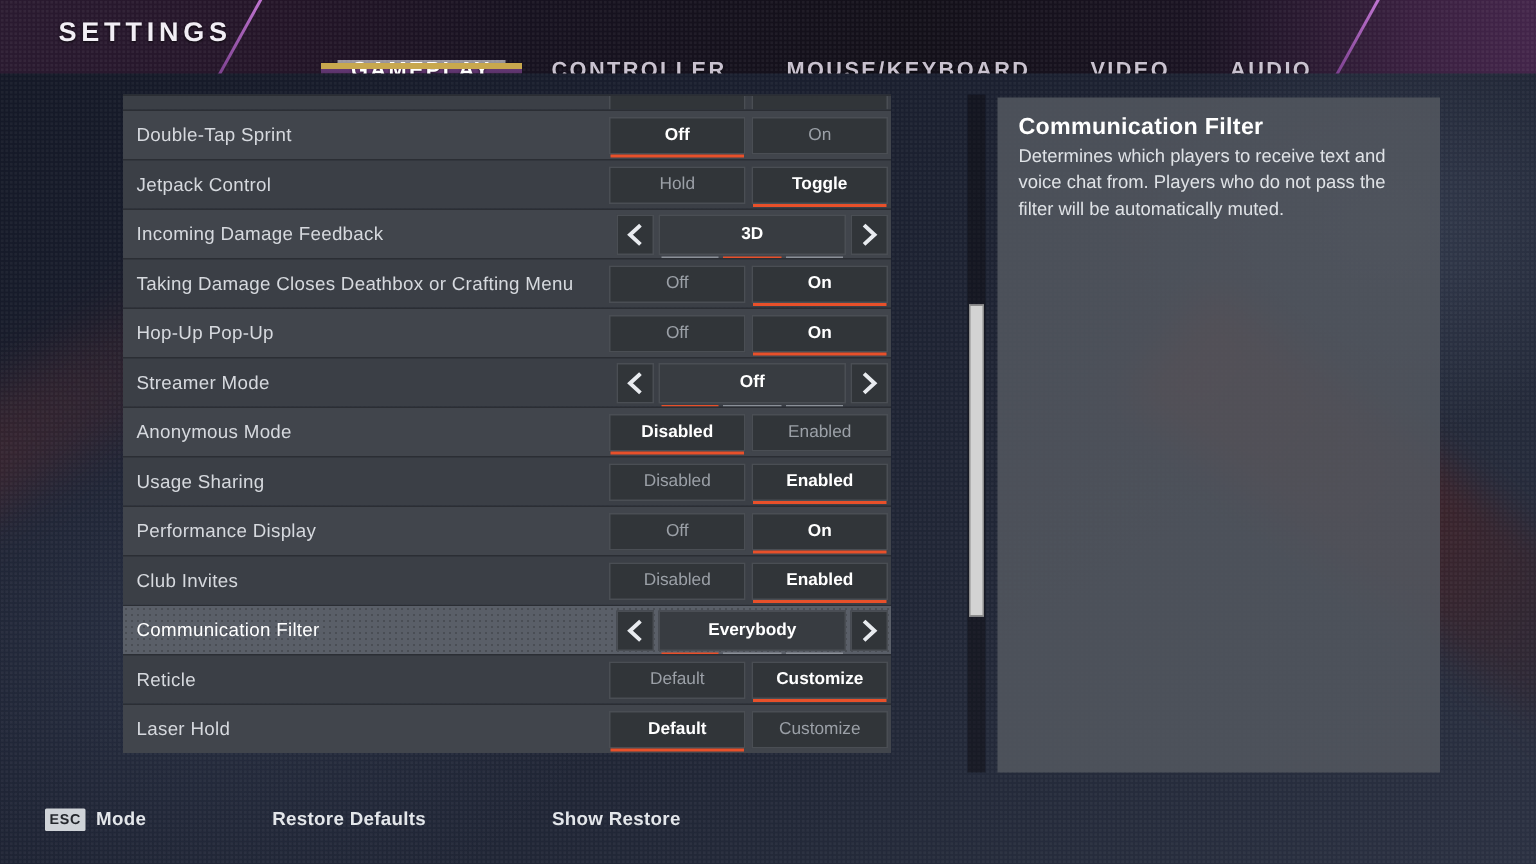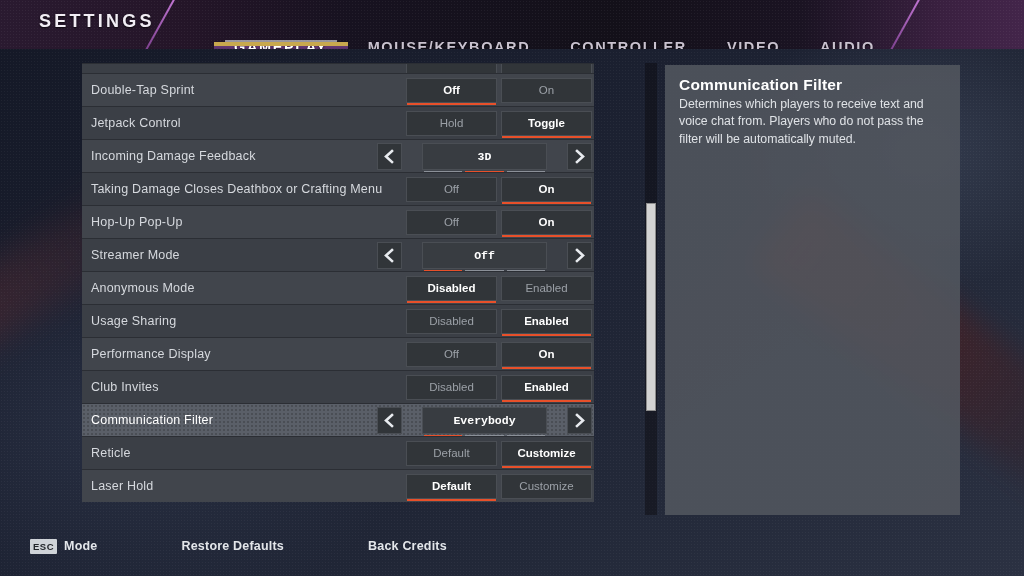--- a/index.html
+++ b/index.html
@@ -124,21 +124,21 @@
     display:flex; align-items:center; justify-content:center;
     font-size:11.5px; color:#9ba0a7; cursor:pointer;
   }
   .opt.on { color:#ffffff; font-weight:bold; }
   .opt.on:after {
     content:""; position:absolute; left:0; right:0; bottom:-3px; height:2px;
     background:#e8502a;
   }
 
   
-  .stepper { display:flex; align-items:center; gap:20px;font-family:Liberation Mono, monospace; }
+  .stepper { display:flex; align-items:center; gap:3px; }
   .arrow {
     width:25px; height:27px; background:#313539; border:1px solid #4a4e54;
     display:flex; align-items:center; justify-content:center; cursor:pointer;
   }
   .arrow svg { display:block; }
   .stepper-val {
     width:125px; height:27px; position:relative;
     background:#383c41; border:1px solid #4a4e54;
     display:flex; align-items:center; justify-content:center;
     font-size:11.5px; color:#ffffff; font-weight:bold;
@@ -203,24 +203,24 @@
 <div class="header">
   <div class="header-dots"></div>
   <div class="hdr-slash a"></div>
   <div class="hdr-slash b"></div>
   <div class="settings-title">SETTINGS</div>
   <div class="tabs" id="tabs">
       <div class="tab active">
         <span>GAMEPLAY</span>
       </div>
       <div class="tab">
+        <span>CONTROLLER</span>
+      </div>
+      <div class="tab">
         <span>MOUSE/KEYBOARD</span>
-      </div>
-      <div class="tab">
-        <span>CONTROLLER</span>
       </div>
       <div class="tab">
         <span>VIDEO</span>
       </div>
       <div class="tab">
         <span>AUDIO</span>
       </div>
     </div>
 </div>
 
@@ -434,15 +434,15 @@
 
 <div class="footer" id="footer">
     <div class="foot-item">
       <span class="key">ESC</span>
       <span>Mode</span>
     </div>
     <div class="foot-item">
       <span>Restore Defaults</span>
     </div>
     <div class="foot-item">
-      <span>Back Credits</span>
+      <span>Show Restore</span>
     </div>
   </div>
 
 </body></html>

